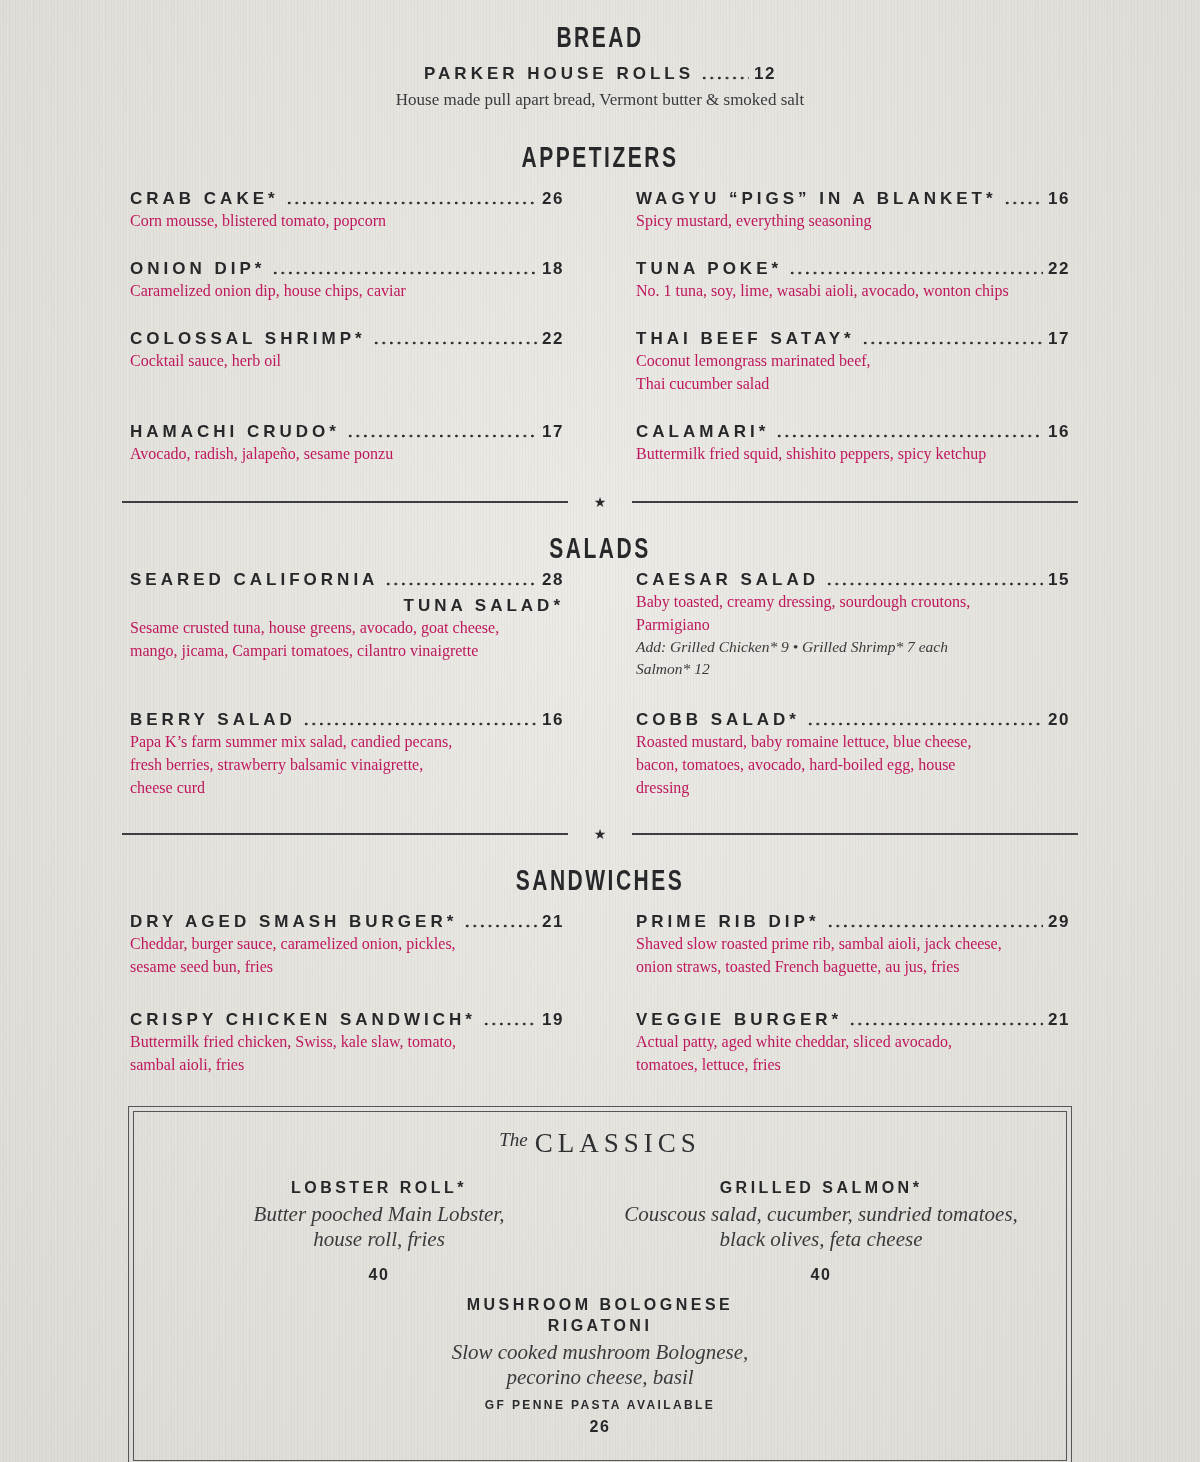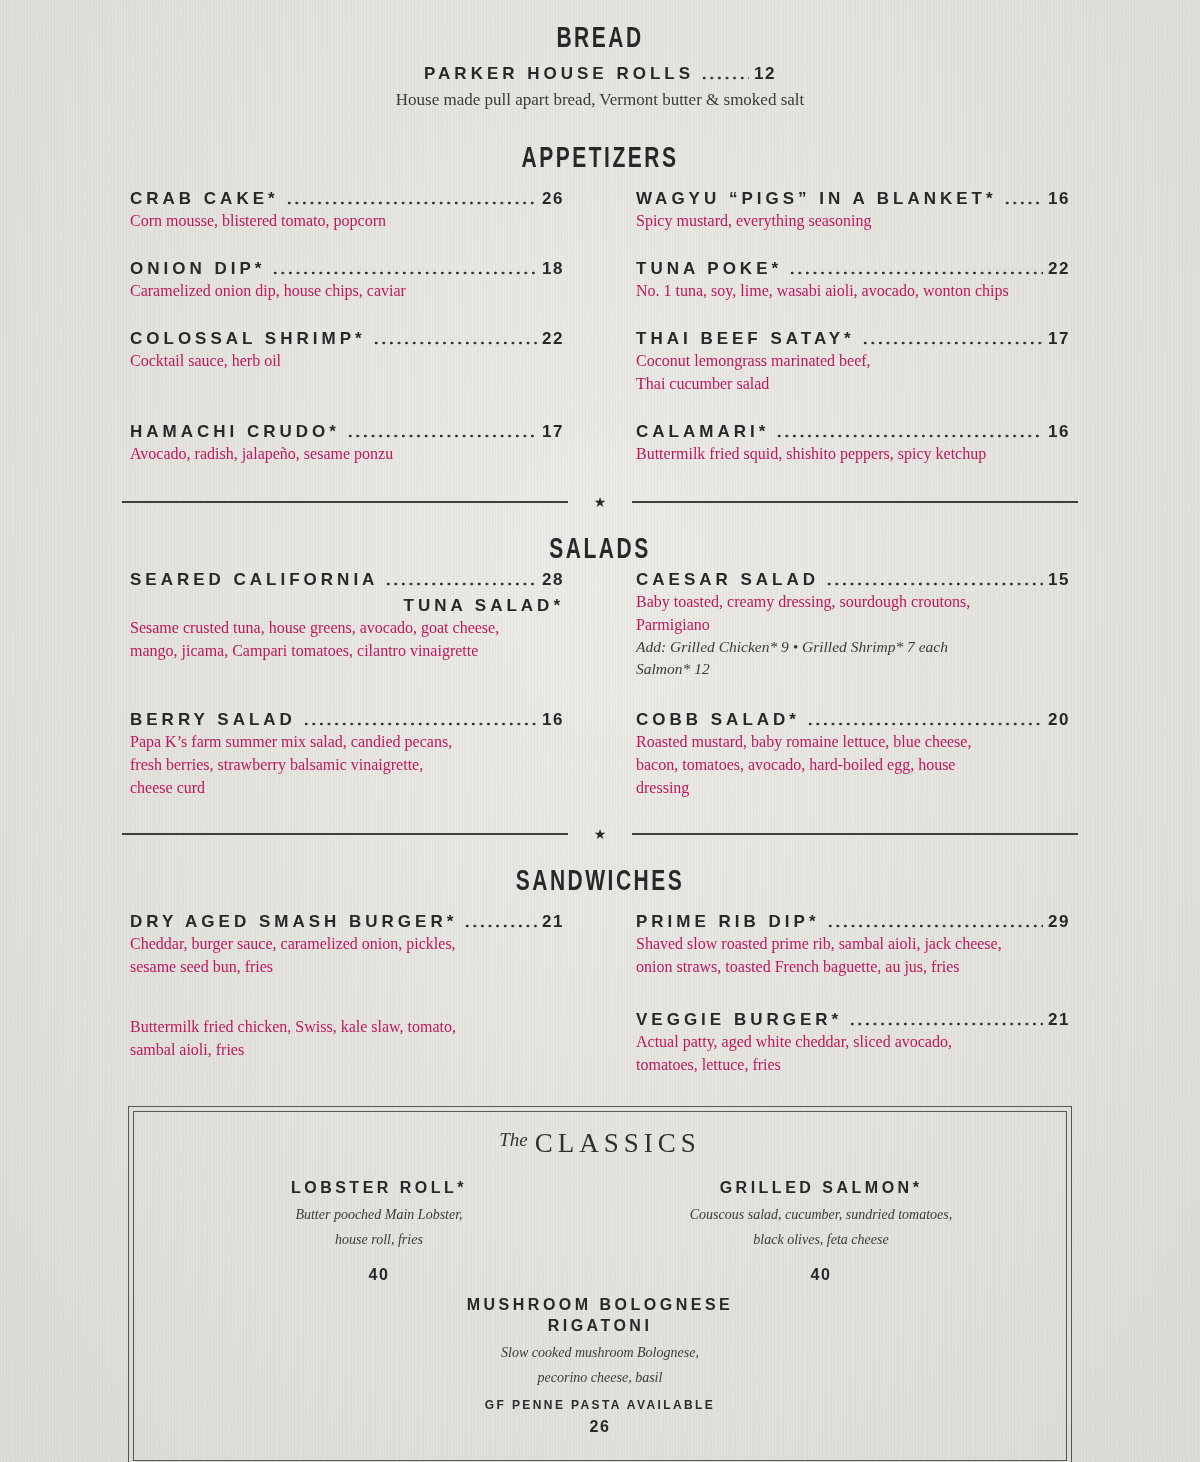--- a/index.html
+++ b/index.html
@@ -43,21 +43,21 @@
   .dline{flex:1;border-top:2px solid #3e3e41;height:0;}
   .dstar{margin:0 26px;font-size:14px;color:#2b2b2d;line-height:14px;}
   .classics{width:944px;margin:30px auto 0;border:1.6px solid #55555a;padding:4px;box-sizing:border-box;}
   .classics-inner{border:1px solid #55555a;padding:16px 24px 24px;}
   .ctitle{text-align:center;}
   .cthe{font-family:"Liberation Serif",serif;font-style:italic;font-size:19px;position:relative;top:-6px;margin-right:7px;color:#333336;}
   .cmain{font-family:"Liberation Serif",serif;font-size:27px;letter-spacing:5px;color:#2f2f32;}
   .cgrid{display:grid;grid-template-columns:1fr 1fr;margin-top:18px;}
   .citem{text-align:center;}
   .cname{font-size:16px;letter-spacing:3.5px;line-height:21px;display:block;}
-  .cdesc{font-family:"Liberation Serif",serif;font-style:italic;font-size:14px;line-height:25px;color:#3a3a3c;}
+  .cdesc{font-family:"Liberation Serif",serif;font-style:italic;font-size:21px;line-height:25px;color:#3a3a3c;}
   .citem .cdesc:first-of-type{margin-top:4px;}
   .cprice{font-weight:700;font-size:16px;letter-spacing:1.5px;margin-top:14px;color:#28282a;}
   .ccenter{margin-top:10px;}
   .cnote{font-weight:700;font-size:12px;letter-spacing:2.4px;margin-top:8px;color:#2b2b2d;}
   .cprice2{font-weight:700;font-size:16px;letter-spacing:1.5px;margin-top:6px;color:#28282a;}
 </style>
 </head>
 <body>
 
 <div class="page">
@@ -218,20 +218,25 @@
       <div class="row">
         <span class="iname">PRIME RIB DIP*</span>
         <span class="leader"></span>
         <span class="iprice">29</span>
       </div>
       <div class="idesc">Shaved slow roasted prime rib, sambal aioli, jack cheese,</div>
       <div class="idesc">onion straws, toasted French baguette, au jus, fries</div>
     </div>
 
     <div class="item">
+      <div class="row">
+        <span class="iname">CRISPY CHICKEN SANDWICH*</span>
+        <span class="leader"></span>
+        <span class="iprice">19</span>
+      </div>
       <div class="idesc">Buttermilk fried chicken, Swiss, kale slaw, tomato,</div>
       <div class="idesc">sambal aioli, fries</div>
     </div>
     <div class="item">
       <div class="row">
         <span class="iname">VEGGIE BURGER*</span>
         <span class="leader"></span>
         <span class="iprice">21</span>
       </div>
       <div class="idesc">Actual patty, aged white cheddar, sliced avocado,</div>

